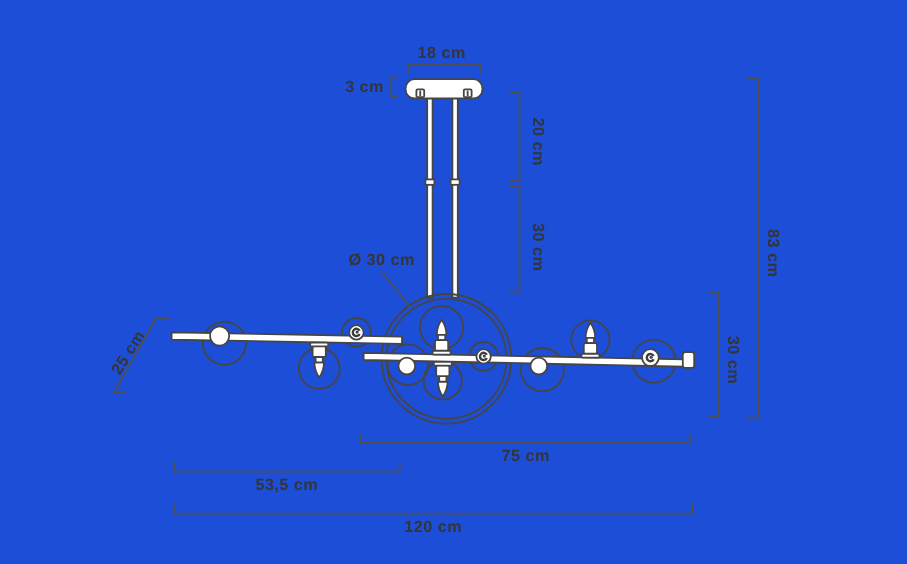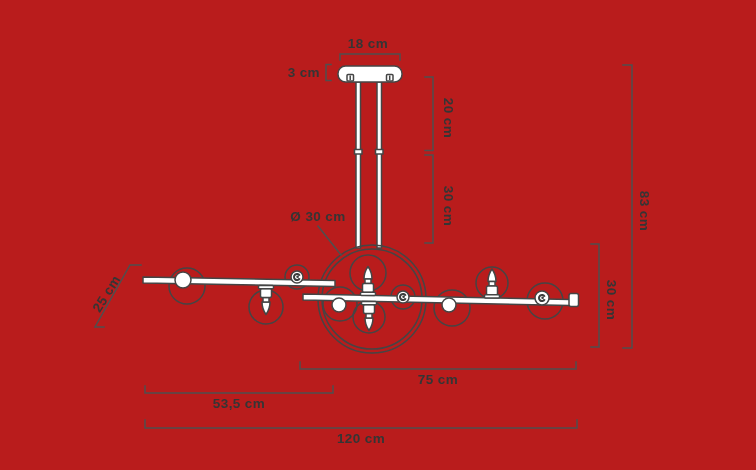--- a/index.html
+++ b/index.html
@@ -1,20 +1,20 @@
 <!DOCTYPE html>
 <html><head>
 <meta charset="utf-8">
 <style>
   html,body{margin:0;padding:0;}
   body{
     width:756px;height:470px;background:#ffffff;overflow:hidden;
     font-family:"Liberation Sans","DejaVu Sans",sans-serif;
   }
-  .stage{position:relative;width:756px;height:470px;background:#b91c1c;}
+  .stage{position:relative;width:756px;height:470px;background:#1d4ed8;}
   svg{display:block;}
   svg text{
     font-family:"Liberation Sans","DejaVu Sans",sans-serif;
     font-size:13.5px;font-weight:600;fill:#353535;letter-spacing:.4px;
   }
 </style>
 </head>
 <body>
 
 <div class="stage">

